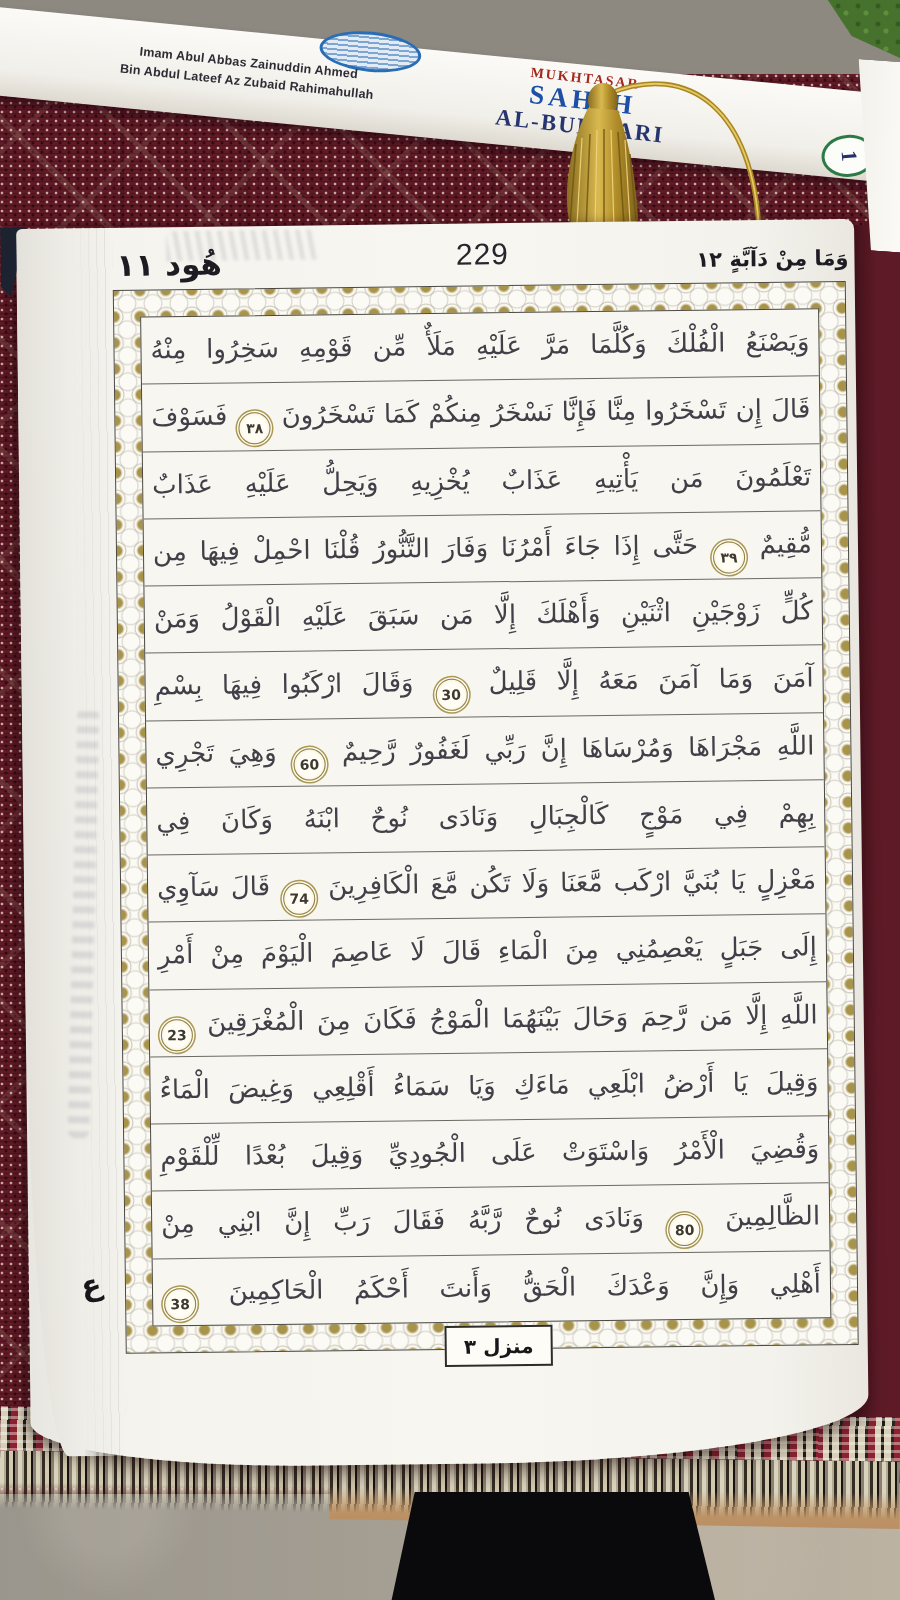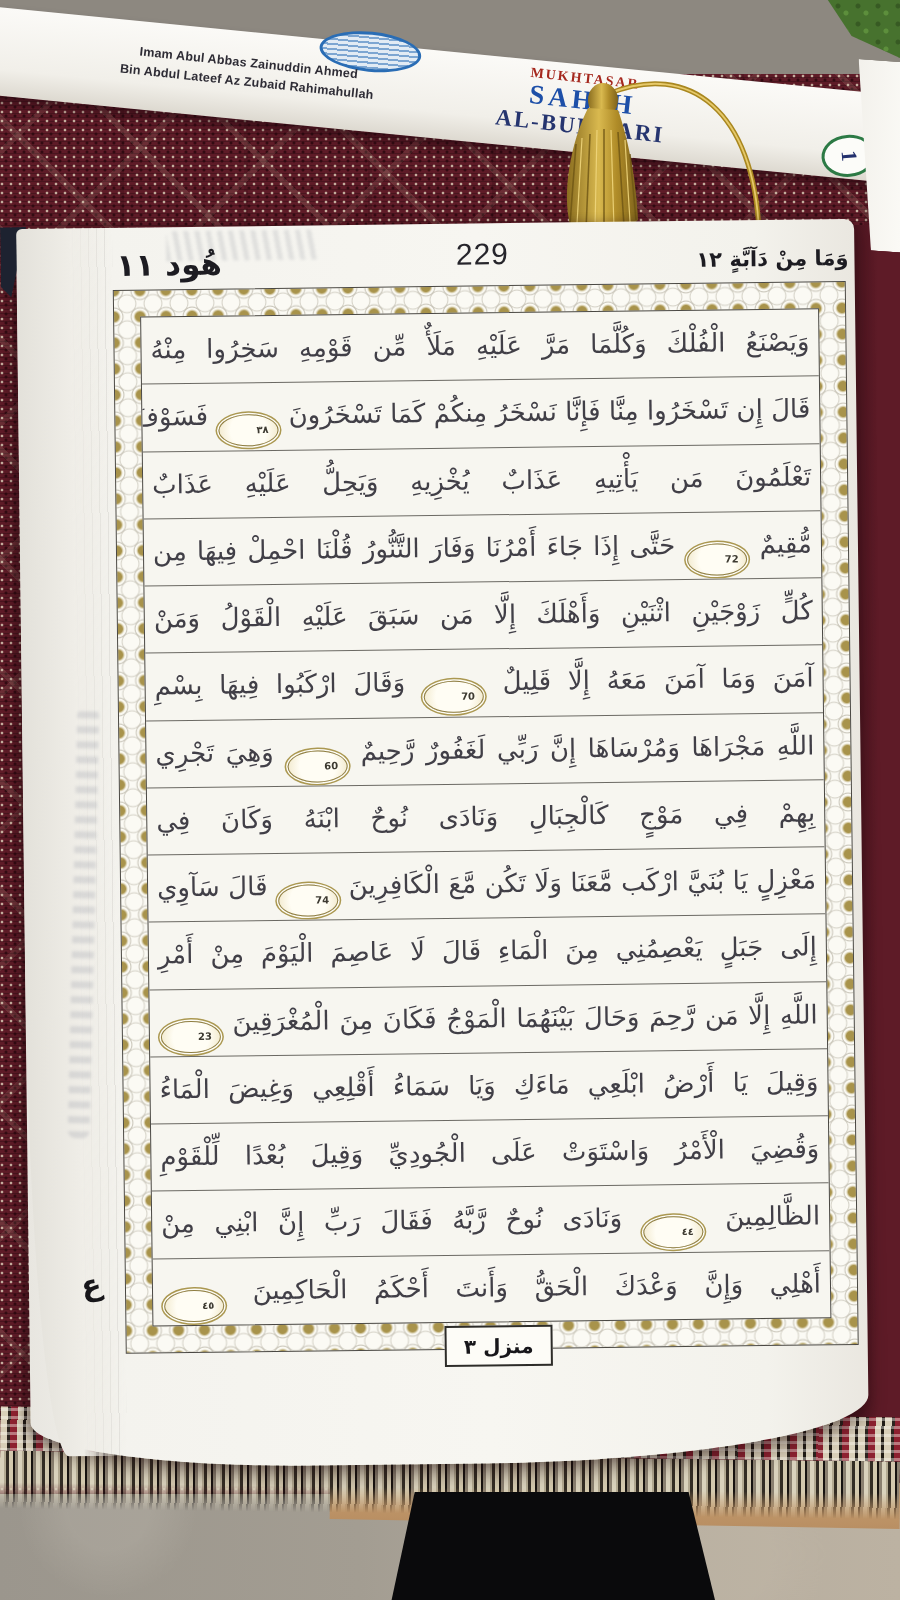--- a/index.html
+++ b/index.html
@@ -116,21 +116,21 @@
     border:1.5px solid #4a4843;display:flex;flex-direction:column;overflow:hidden;}
   .quran-line{flex:1 1 0;box-sizing:border-box;border-bottom:1px solid #6b6963;
     direction:rtl;text-align:justify;text-align-last:justify;
     font-family:"DejaVu Sans",sans-serif;font-size:26px;line-height:64px;
     color:#413f47;padding:0 9px;overflow:hidden;white-space:nowrap;}
   .quran-line:last-child{border-bottom:none;}
   .ayah-marker{display:inline-flex;width:30px;height:30px;border-radius:50%;
     align-items:center;justify-content:center;vertical-align:-9px;margin:0 2px;
     background:radial-gradient(circle,#fffdf4 55%,#f0e7c8 100%);
     border:1.5px solid #8f7e42;box-shadow:0 0 0 1.5px #fdfcf6,0 0 0 3px #ab9851;
-    font-size:10px;line-height:1;color:#3d3a31;font-weight:bold;padding-left:28px;}
+    font-size:14px;line-height:1;color:#3d3a31;font-weight:bold;}
   .manzil-box{position:absolute;left:318px;top:calc(100% - 23px);width:104px;height:37px;
     background:#fdfcf7;border:2px solid #2d2c29;display:flex;align-items:center;justify-content:center;
     font-family:"DejaVu Sans",sans-serif;font-size:20px;font-weight:bold;color:#17161a;direction:rtl;}
   .ruku-marker{position:absolute;left:52px;top:1042px;font-family:"DejaVu Sans",sans-serif;
     font-size:30px;font-weight:bold;color:#17161a;transform:rotate(-8deg);line-height:1;}
 </style>
 </head>
 <body>
 
 <div id="scene">
@@ -208,32 +208,32 @@
       <div class="surah-header">هُود ١١</div>
       <div class="page-number">229</div>
       <div class="juz-header">وَمَا مِنْ دَآبَّةٍ ١٢</div>
     </div>
 
     <div class="frame">
       <div class="text-area">
           <div class="quran-line">وَيَصْنَعُ الْفُلْكَ وَكُلَّمَا مَرَّ عَلَيْهِ مَلَأٌ مِّن قَوْمِهِ سَخِرُوا مِنْهُ </div>
           <div class="quran-line">قَالَ إِن تَسْخَرُوا مِنَّا فَإِنَّا نَسْخَرُ مِنكُمْ كَمَا تَسْخَرُونَ <span class="ayah-marker">٣٨</span> فَسَوْفَ </div>
           <div class="quran-line">تَعْلَمُونَ مَن يَأْتِيهِ عَذَابٌ يُخْزِيهِ وَيَحِلُّ عَلَيْهِ عَذَابٌ </div>
-          <div class="quran-line">مُّقِيمٌ <span class="ayah-marker">72</span> حَتَّى إِذَا جَاءَ أَمْرُنَا وَفَارَ التَّنُّورُ قُلْنَا احْمِلْ فِيهَا مِن </div>
+          <div class="quran-line">مُّقِيمٌ <span class="ayah-marker">٣٩</span> حَتَّى إِذَا جَاءَ أَمْرُنَا وَفَارَ التَّنُّورُ قُلْنَا احْمِلْ فِيهَا مِن </div>
           <div class="quran-line">كُلٍّ زَوْجَيْنِ اثْنَيْنِ وَأَهْلَكَ إِلَّا مَن سَبَقَ عَلَيْهِ الْقَوْلُ وَمَنْ </div>
-          <div class="quran-line">آمَنَ وَمَا آمَنَ مَعَهُ إِلَّا قَلِيلٌ <span class="ayah-marker">70</span> وَقَالَ ارْكَبُوا فِيهَا بِسْمِ </div>
+          <div class="quran-line">آمَنَ وَمَا آمَنَ مَعَهُ إِلَّا قَلِيلٌ <span class="ayah-marker">30</span> وَقَالَ ارْكَبُوا فِيهَا بِسْمِ </div>
           <div class="quran-line">اللَّهِ مَجْرَاهَا وَمُرْسَاهَا إِنَّ رَبِّي لَغَفُورٌ رَّحِيمٌ <span class="ayah-marker">60</span> وَهِيَ تَجْرِي </div>
           <div class="quran-line">بِهِمْ فِي مَوْجٍ كَالْجِبَالِ وَنَادَى نُوحٌ ابْنَهُ وَكَانَ فِي </div>
           <div class="quran-line">مَعْزِلٍ يَا بُنَيَّ ارْكَب مَّعَنَا وَلَا تَكُن مَّعَ الْكَافِرِينَ <span class="ayah-marker">74</span> قَالَ سَآوِي </div>
           <div class="quran-line">إِلَى جَبَلٍ يَعْصِمُنِي مِنَ الْمَاءِ قَالَ لَا عَاصِمَ الْيَوْمَ مِنْ أَمْرِ </div>
           <div class="quran-line">اللَّهِ إِلَّا مَن رَّحِمَ وَحَالَ بَيْنَهُمَا الْمَوْجُ فَكَانَ مِنَ الْمُغْرَقِينَ <span class="ayah-marker">23</span></div>
           <div class="quran-line">وَقِيلَ يَا أَرْضُ ابْلَعِي مَاءَكِ وَيَا سَمَاءُ أَقْلِعِي وَغِيضَ الْمَاءُ </div>
           <div class="quran-line">وَقُضِيَ الْأَمْرُ وَاسْتَوَتْ عَلَى الْجُودِيِّ وَقِيلَ بُعْدًا لِّلْقَوْمِ </div>
-          <div class="quran-line">الظَّالِمِينَ <span class="ayah-marker">٤٤</span> وَنَادَى نُوحٌ رَّبَّهُ فَقَالَ رَبِّ إِنَّ ابْنِي مِنْ </div>
-          <div class="quran-line">أَهْلِي وَإِنَّ وَعْدَكَ الْحَقُّ وَأَنتَ أَحْكَمُ الْحَاكِمِينَ <span class="ayah-marker">٤٥</span></div>
+          <div class="quran-line">الظَّالِمِينَ <span class="ayah-marker">80</span> وَنَادَى نُوحٌ رَّبَّهُ فَقَالَ رَبِّ إِنَّ ابْنِي مِنْ </div>
+          <div class="quran-line">أَهْلِي وَإِنَّ وَعْدَكَ الْحَقُّ وَأَنتَ أَحْكَمُ الْحَاكِمِينَ <span class="ayah-marker">38</span></div>
         </div>
       <div class="manzil-box">
         <span>منزل ٣</span>
       </div>
     </div>
 
     <div class="ruku-marker">
       <span>ع</span>
     </div>
   </div>

